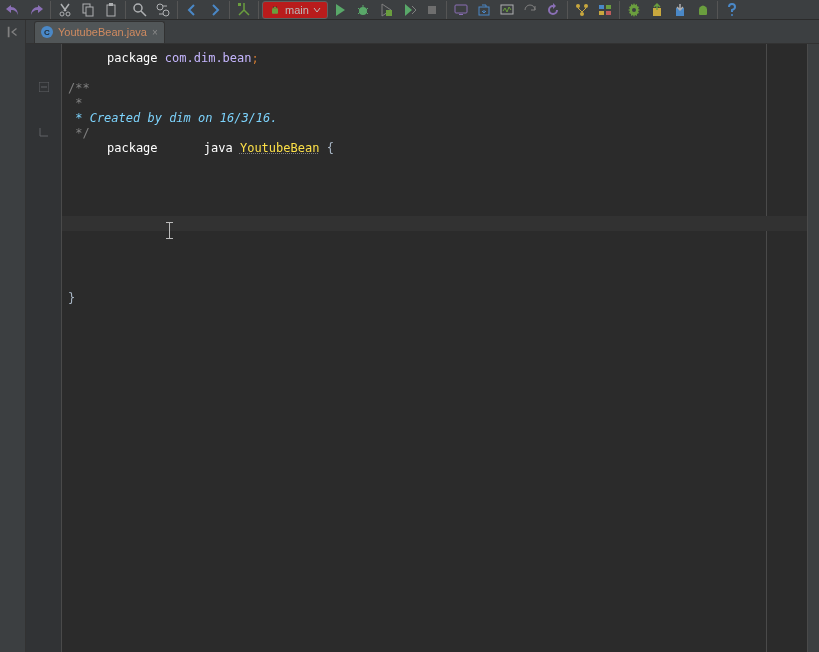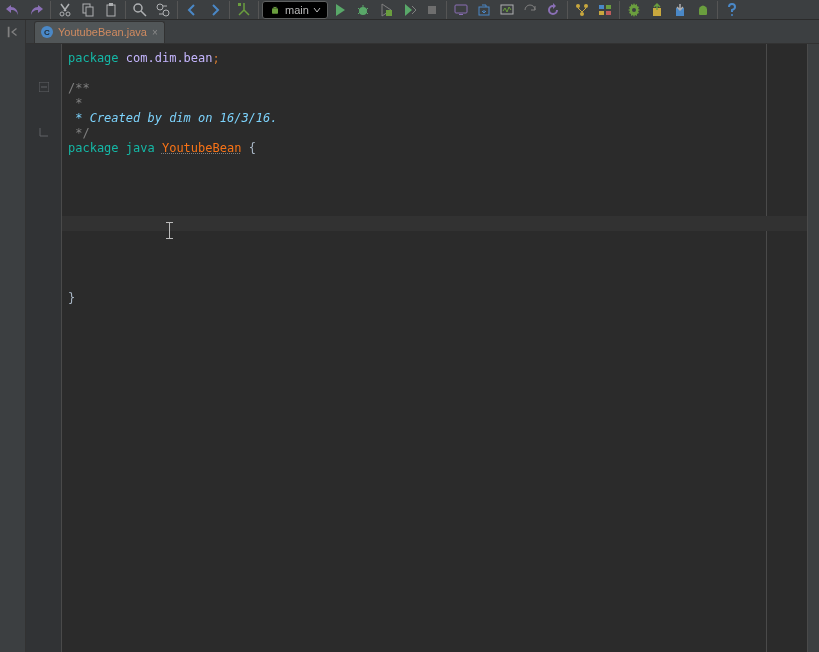--- a/index.html
+++ b/index.html
@@ -26,21 +26,21 @@
   cursor: pointer;
 }
 .tb-icon svg { width: 16px; height: 16px; }
 .tb-sep {
   width: 1px; height: 18px;
   background: #555;
   margin: 0 2px;
 }
 .run-config {
   height: 18px;
-  background: #000000;
+  background: #b91c1c;
   border: 1px solid #5e6060;
   border-radius: 3px;
   display: flex; align-items: center;
   padding: 0 6px;
   gap: 4px;
   cursor: pointer;
   min-width: 58px;
 }
 .run-config .android-mini { width: 12px; height: 12px; }
 .run-config .label { color: #bbbbbb; font-size: 11px; font-family: sans-serif; }
@@ -102,26 +102,26 @@
   background: #2b2b2b;
   position: relative;
   overflow: hidden;
 }
 .code-line {
   position: absolute; left: 6px;
   height: 15px; line-height: 15px;
   white-space: pre;
   font-size: 12px;
 }
-.kw { color: #14b8a6; }
+.kw { color: #ffffff; margin-left: 39px; }
 .pkg { color: #c4b5fd; }
 .semi { color: #cc7832; }
 .comment { color: #7dd3fc; font-style: italic; }
 .commentg { color: #808080; }
-.classname { color: #f97316; text-decoration: underline dotted #808080; }
+.classname { color: #fde047; text-decoration: underline dotted #808080; }
 .brace { color: #a9b7c6; }
 .highlight-line {
   position: absolute; left: 0; right: 0; height: 15px;
   background: #323232;
 }
 .caret {
   position: absolute;
   width: 1px; height: 15px;
   background: #bbbbbb;
 }

